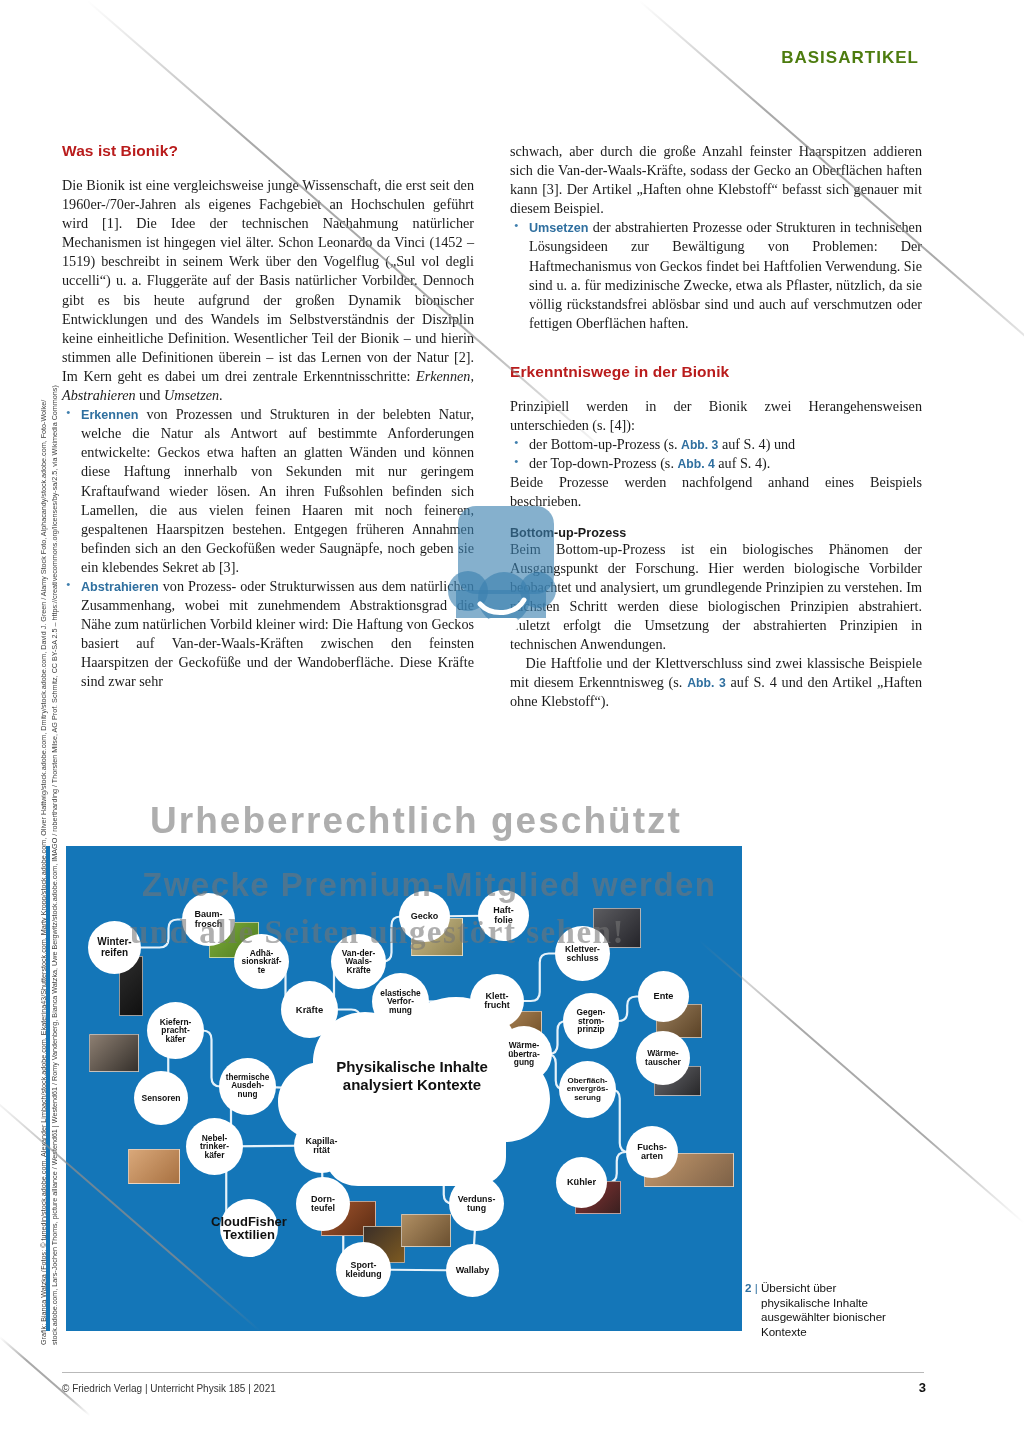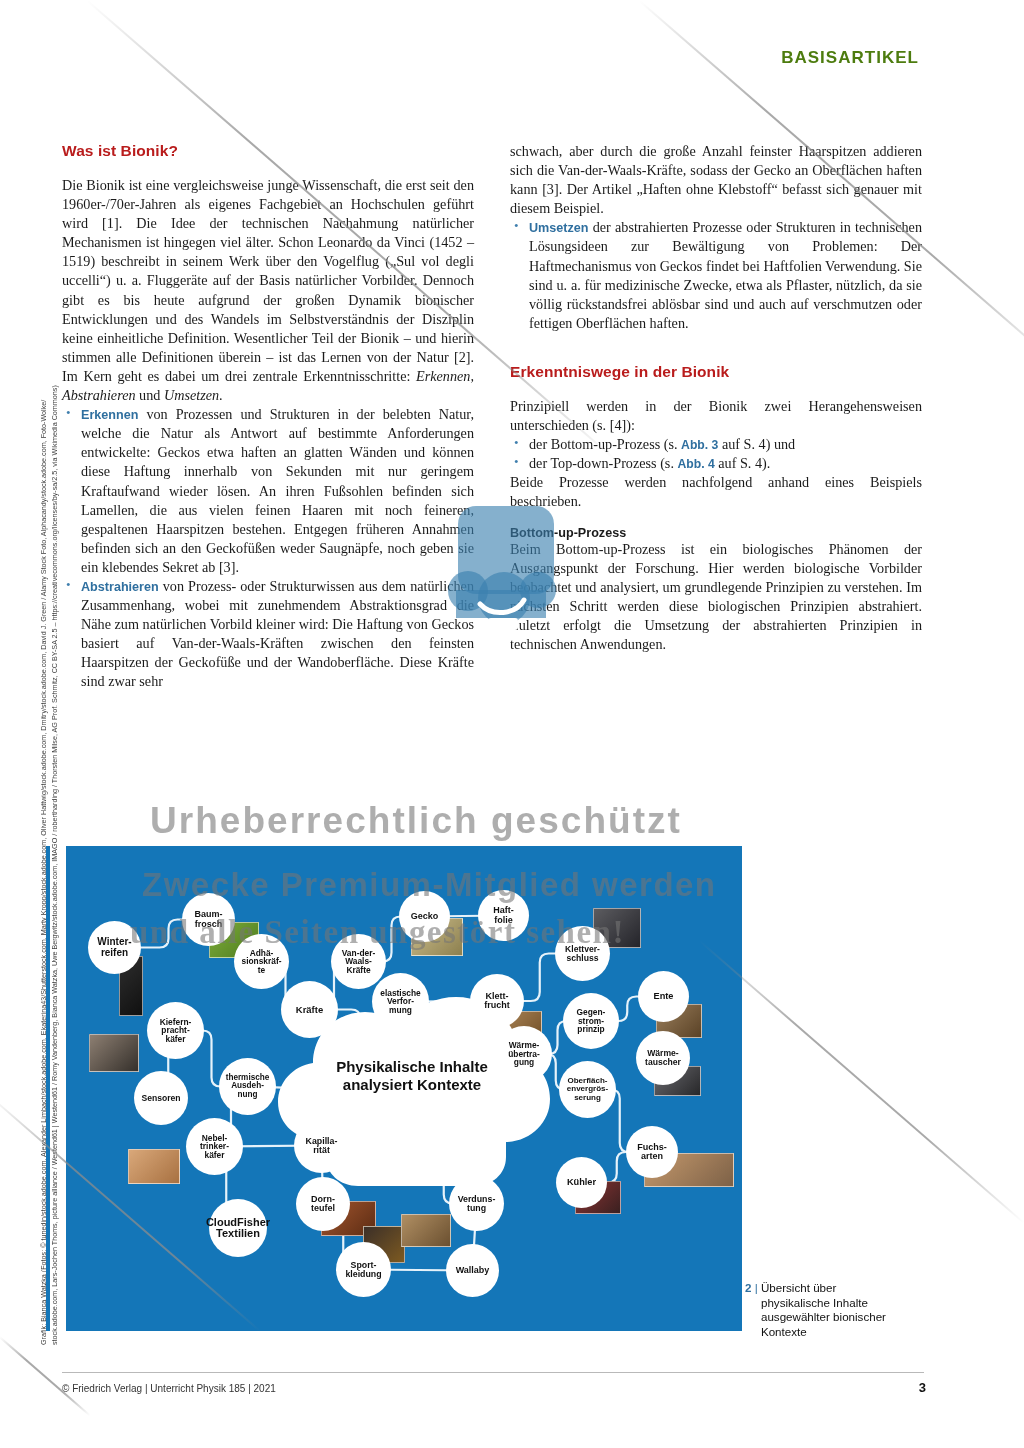--- a/index.html
+++ b/index.html
@@ -325,20 +325,21 @@
     <h2 class="sec" style="margin-top:30px;">Erkenntniswege in der Bionik</h2>
     <p class="body">Prinzipiell werden in der Bionik zwei Herangehensweisen unterschieden (s. [4]):</p>
     <ul class="bullets tight">
       <li><span>der Bottom-up-Prozess (s. </span><span class="abb">Abb. 3</span><span> auf S. 4) und</span></li>
       <li><span>der Top-down-Prozess (s. </span><span class="abb">Abb. 4</span><span> auf S. 4).</span></li>
     </ul>
     <p class="body">Beide Prozesse werden nachfolgend anhand eines Beispiels beschrieben.</p>
 
     <h3 class="sub">Bottom-up-Prozess</h3>
     <p class="body">Beim Bottom-up-Prozess ist ein biologisches Phänomen der Ausgangspunkt der Forschung. Hier werden biologische Vorbilder beobachtet und analysiert, um grundlegende Prinzipien zu verstehen. Im nächsten Schritt werden diese biologischen Prinzipien abstrahiert. Zuletzt erfolgt die Umsetzung der abstrahierten Prinzipien in technischen Anwendungen.</p>
+    <p class="body indent"><span>Die Haftfolie und der Klettverschluss sind zwei klassische Beispiele mit diesem Erkenntnisweg (s. </span><span class="abb">Abb. 3</span><span> auf S. 4 und den Artikel „Haften ohne Klebstoff“).</span></p>
   </div>
 
   <div class="figure" id="figure">
     <svg id="edges" width="676" height="485" style="position:absolute;left:0;top:0;z-index:3;">
         <path d="M62.5,101.5 L93.5,101.5 Q102.5,101.5 102.5,92.5 L102.5,82.5 Q102.5,73.5 111.5,73.5 L142.5,73.5" stroke="#e6f2fa" stroke-width="2.2" fill="none" stroke-linecap="round"></path>
         <path d="M142.5,73.5 L160,73.5 Q169,73.5 169,82.5 L169,106.5 Q169,115.5 178,115.5 L195.5,115.5" stroke="#e6f2fa" stroke-width="2.2" fill="none" stroke-linecap="round"></path>
         <path d="M195.5,115.5 L210.5,115.5 Q219.5,115.5 219.5,124.5 L219.5,154.5 Q219.5,163.5 228.5,163.5 L243.5,163.5" stroke="#e6f2fa" stroke-width="2.2" fill="none" stroke-linecap="round"></path>
         <path d="M292.5,115.5 L277,115.5 Q268,115.5 268,124.5 L268,154.5 Q268,163.5 259,163.5 L243.5,163.5" stroke="#e6f2fa" stroke-width="2.2" fill="none" stroke-linecap="round"></path>
         <path d="M358.5,70.5 L334.5,70.5 Q325.5,70.5 325.5,79.5 L325.5,106.5 Q325.5,115.5 316.5,115.5 L292.5,115.5" stroke="#e6f2fa" stroke-width="2.2" fill="none" stroke-linecap="round"></path>
         <path d="M358.5,70.5 L437.5,69.5" stroke="#e6f2fa" stroke-width="2.2" fill="none" stroke-linecap="round"></path>
@@ -450,21 +451,21 @@
         </div>
         <div class="node" style="left: 120px; top: 272px; width: 57px; height: 57px; font-size: 8.4px;">
           <span>Nebel-<br>trinker-<br>käfer</span>
         </div>
         <div class="node" style="left: 228px; top: 272px; width: 55px; height: 55px; font-size: 8.8px;">
           <span>Kapilla-<br>rität</span>
         </div>
         <div class="node" style="left: 560px; top: 280px; width: 52px; height: 52px; font-size: 9px;">
           <span>Fuchs-<br>arten</span>
         </div>
-        <div class="node" style="left: 143px; top: 353px; width: 58px; height: 58px; font-size: 11px;">
+        <div class="node" style="left: 154px; top: 353px; width: 58px; height: 58px; font-size: 13px;">
           <span>CloudFisher<br>Textilien</span>
         </div>
         <div class="node" style="left: 230px; top: 331px; width: 54px; height: 54px; font-size: 9px;">
           <span>Dorn-<br>teufel</span>
         </div>
         <div class="node" style="left: 383px; top: 330px; width: 55px; height: 55px; font-size: 8.8px;">
           <span>Verduns-<br>tung</span>
         </div>
         <div class="node" style="left: 490px; top: 311px; width: 51px; height: 51px; font-size: 9.2px;">
           <span>Kühler</span>

